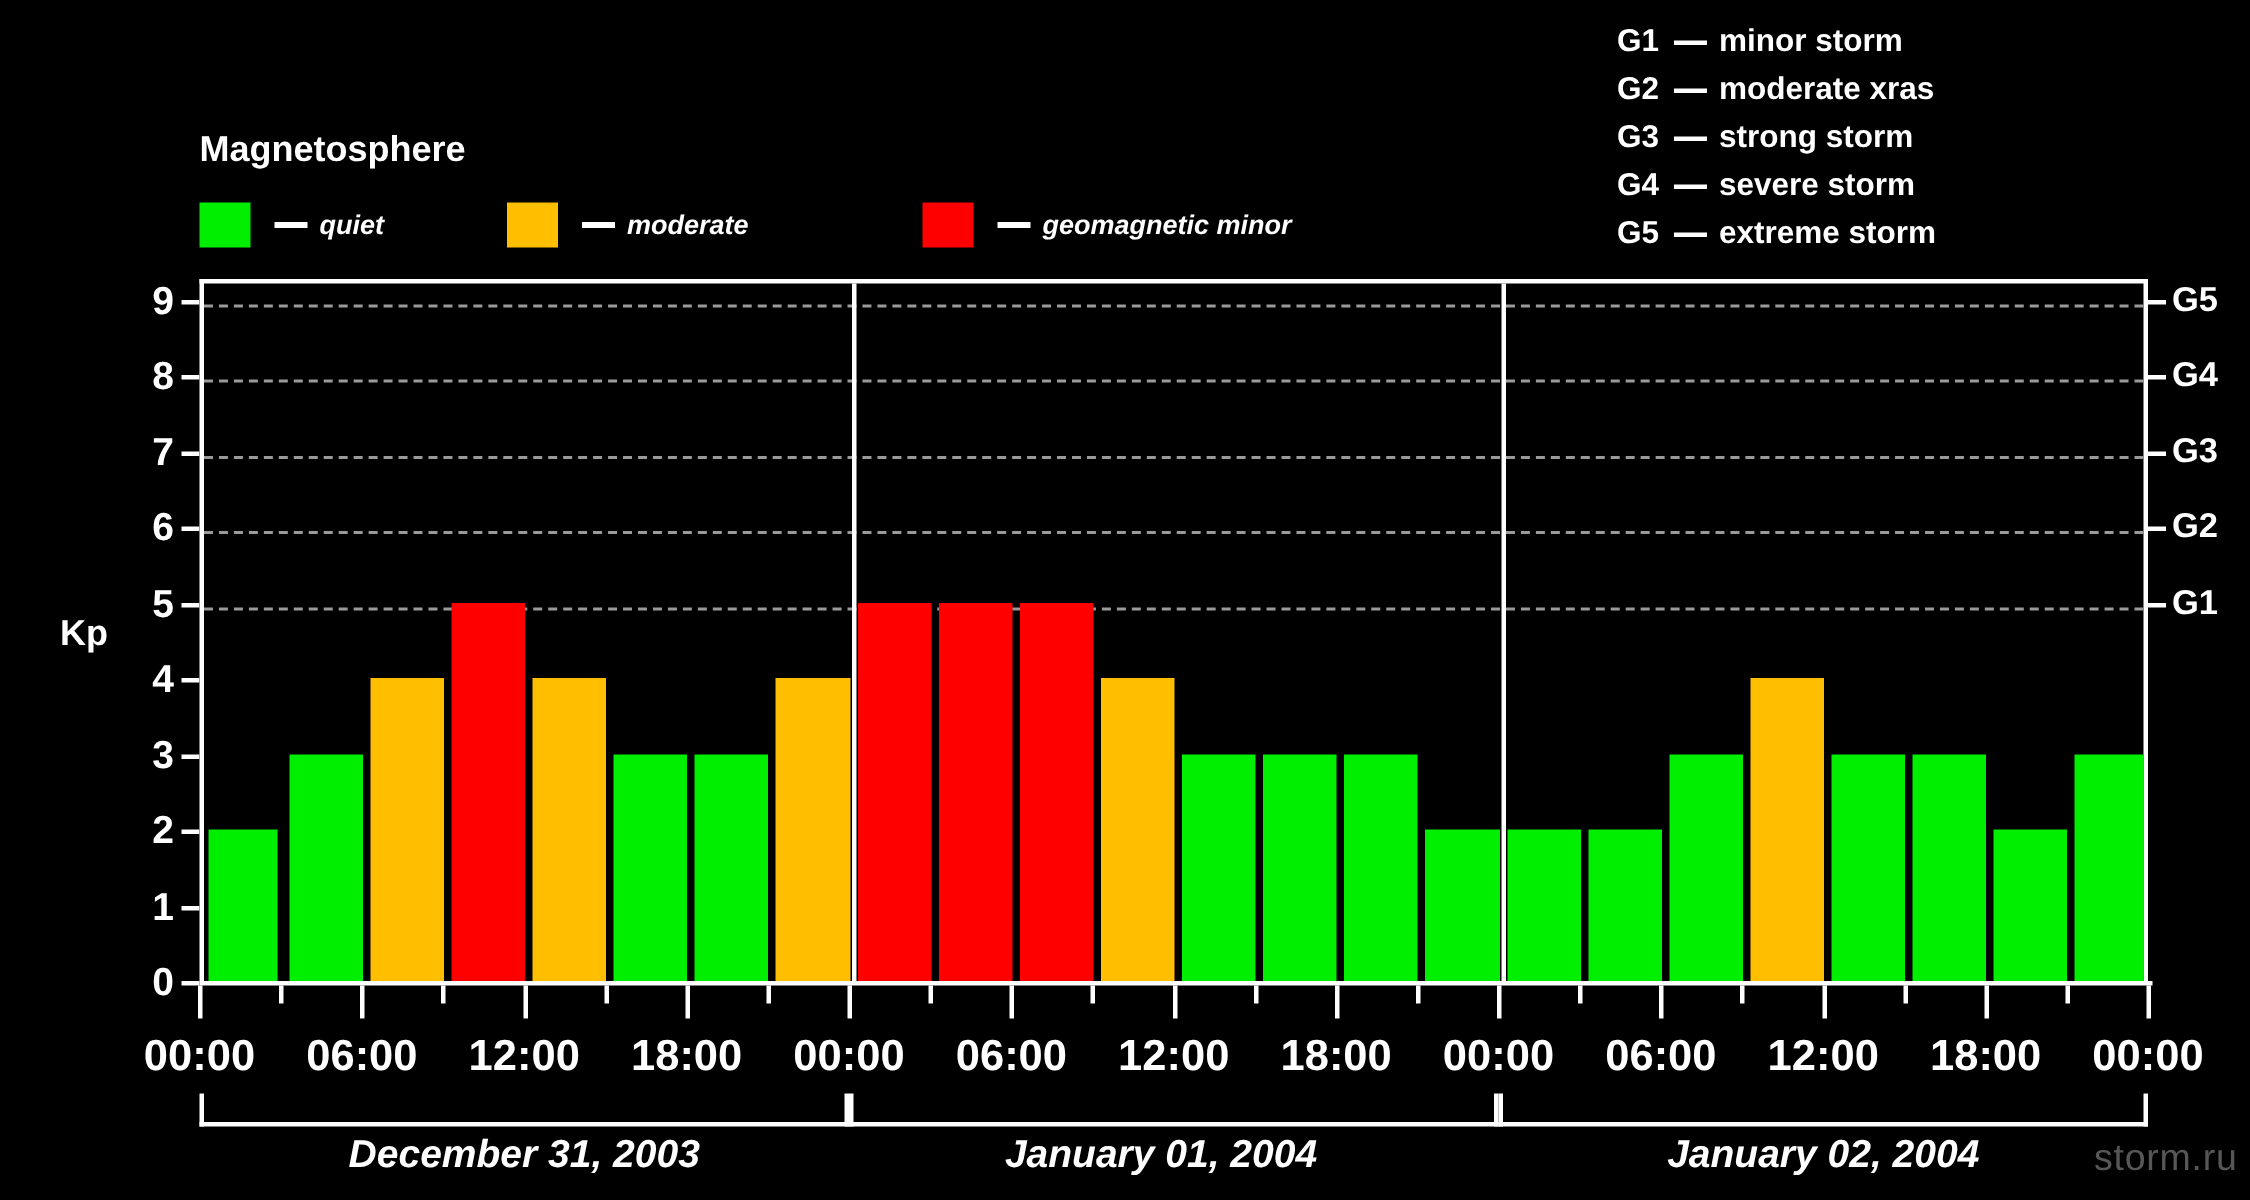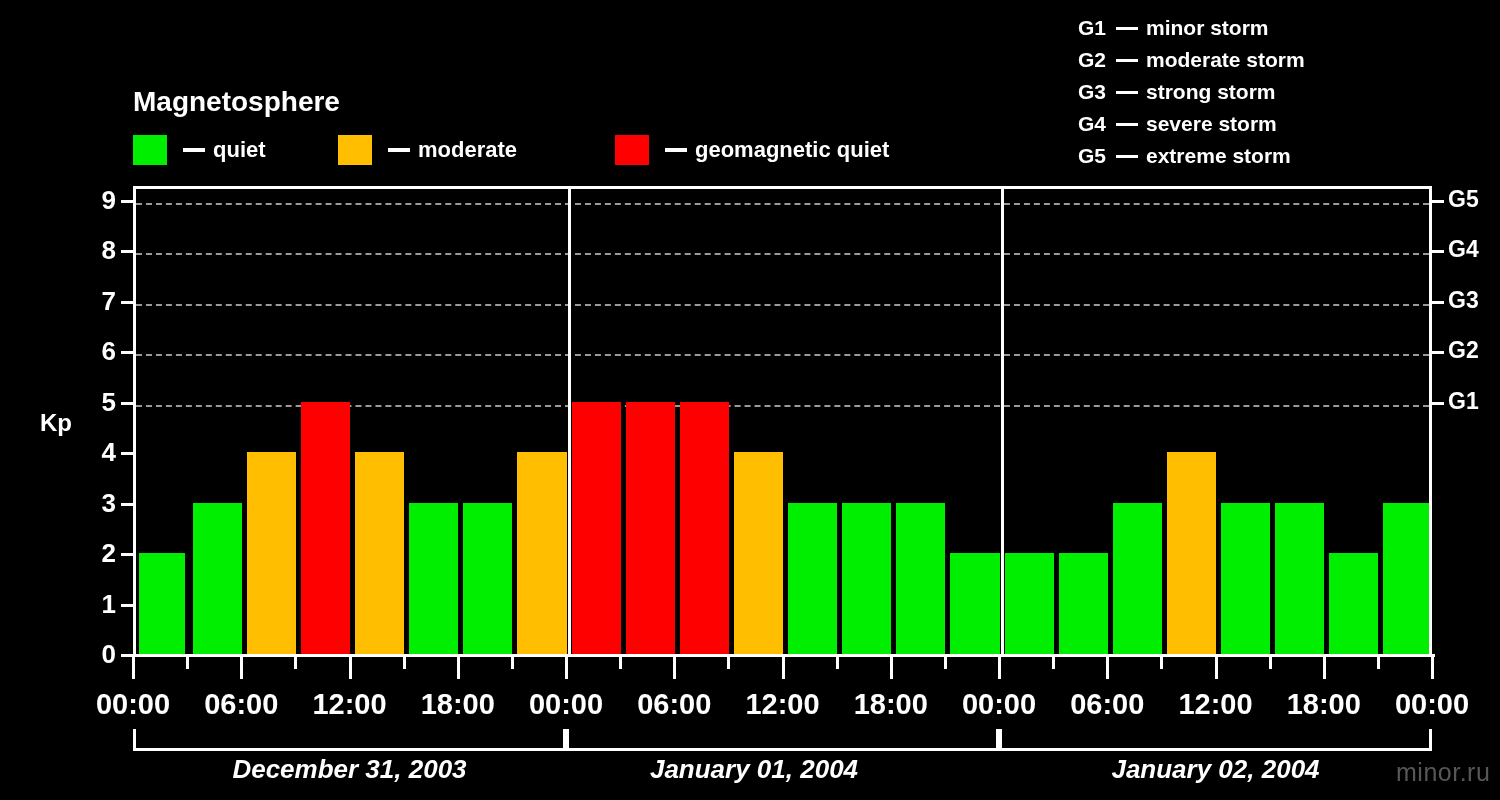--- a/index.html
+++ b/index.html
@@ -30,21 +30,21 @@
     top: 22px;
     font-size: 25px;
     font-weight: bold;
     letter-spacing: -0.2px;
     white-space: nowrap;
   }
   .section-label {
     position: absolute;
     left: 133px;
     top: 86px;
-    font-size: 28px;
+    font-size: 24px;
     font-weight: bold;
     white-space: nowrap;
   }
 
   
   .key-row {
     position: absolute;
     top: 134px;
     height: 32px;
     display: flex;
@@ -56,23 +56,24 @@
     display: block;
   }
   .key-dash {
     display: inline-block;
     width: 22px;
     height: 4px;
     background: #ffffff;
     margin: 0 8px 0 16px;
   }
   .key-text {
-    font-size: 22px;
-    font-weight: bold;
-    white-space: nowrap;
+    font-size: 18px;
+    font-weight: bold;
+    white-space: nowrap;
+    font-style: italic;
   }
 
   
   .gscale {
     position: absolute;
     left: 1078px;
     top: 12px;
   }
   .gscale-row {
     display: flex;
@@ -247,33 +248,33 @@
         <span class="key-text">quiet</span>
       </div>
       <div class="key-row" style="left: 338px;">
         <span class="key-swatch" style="background: rgb(255, 190, 0);"></span>
         <span class="key-dash"></span>
         <span class="key-text">moderate</span>
       </div>
       <div class="key-row" style="left: 615px;">
         <span class="key-swatch" style="background: rgb(255, 0, 0);"></span>
         <span class="key-dash"></span>
-        <span class="key-text">geomagnetic quiet</span>
+        <span class="key-text">geomagnetic minor</span>
       </div>
     </div>
   <div class="gscale" id="gscale-legend">
       <div class="gscale-row">
         <span class="gscale-code">G1</span>
         <span class="gscale-dash"></span>
         <span class="gscale-desc">minor storm</span>
       </div>
       <div class="gscale-row">
         <span class="gscale-code">G2</span>
         <span class="gscale-dash"></span>
-        <span class="gscale-desc">moderate storm</span>
+        <span class="gscale-desc">moderate xras</span>
       </div>
       <div class="gscale-row">
         <span class="gscale-code">G3</span>
         <span class="gscale-dash"></span>
         <span class="gscale-desc">strong storm</span>
       </div>
       <div class="gscale-row">
         <span class="gscale-code">G4</span>
         <span class="gscale-dash"></span>
         <span class="gscale-desc">severe storm</span>
@@ -401,19 +402,19 @@
       <div class="xlabel" style="left: 999px;">00:00</div>
       <div class="xlabel" style="left: 1107.25px;">06:00</div>
       <div class="xlabel" style="left: 1215.5px;">12:00</div>
       <div class="xlabel" style="left: 1323.75px;">18:00</div>
       <div class="xlabel" style="left: 1432px;">00:00</div>
     </div>
   <div id="day-bands">
       <div class="day-bracket" style="left: 133px; width: 433px;"></div>
       <div class="day-name" style="left: 349.5px;">December 31, 2003</div>
       <div class="day-bracket" style="left: 566px; width: 433px;"></div>
-      <div class="day-name" style="left: 754px;">January 01, 2004</div>
+      <div class="day-name" style="left: 774px;">January 01, 2004</div>
       <div class="day-bracket" style="left: 999px; width: 433px;"></div>
       <div class="day-name" style="left: 1215.5px;">January 02, 2004</div>
     </div>
 
-  <div class="watermark">minor.ru</div>
+  <div class="watermark">storm.ru</div>
 </div>
 
 </body></html>

